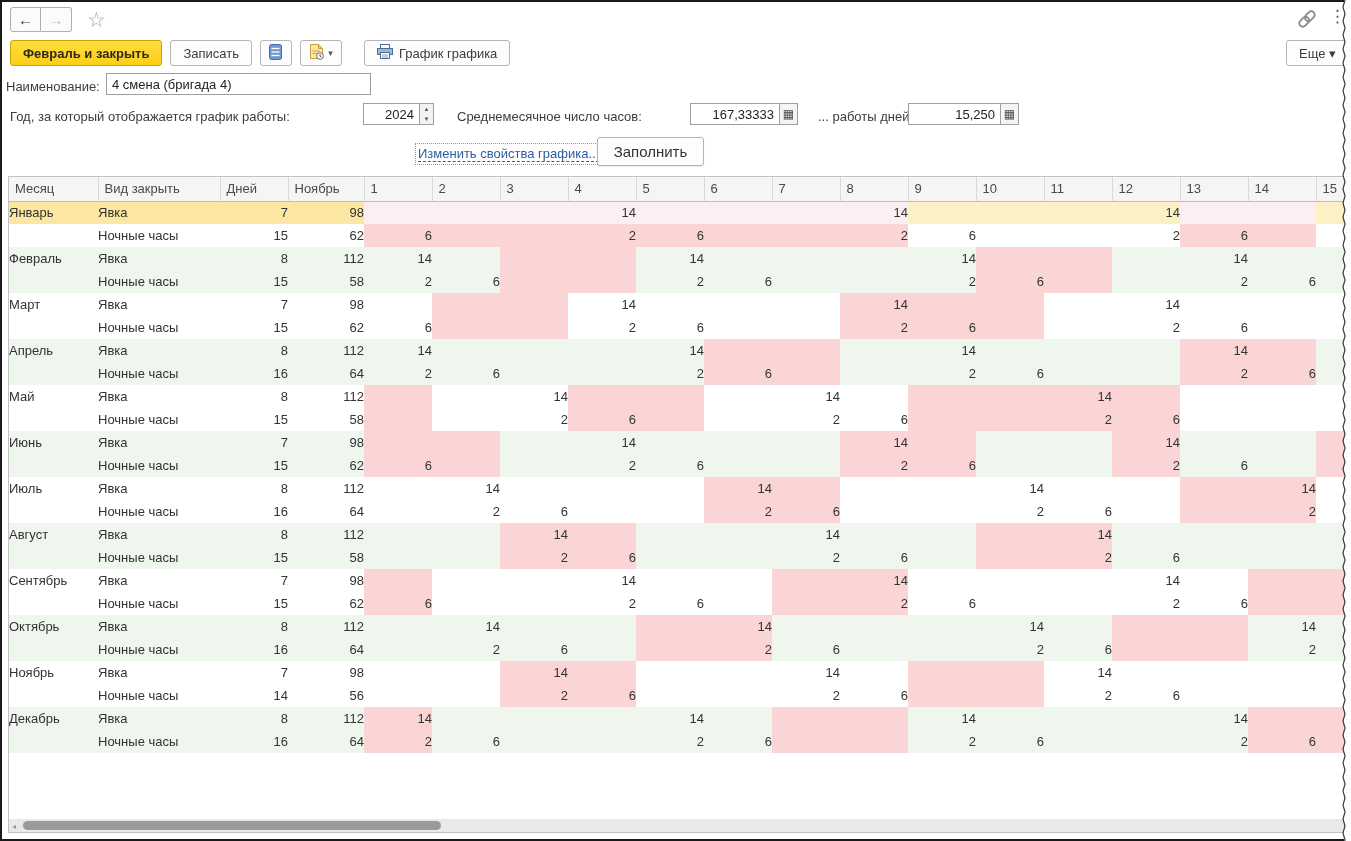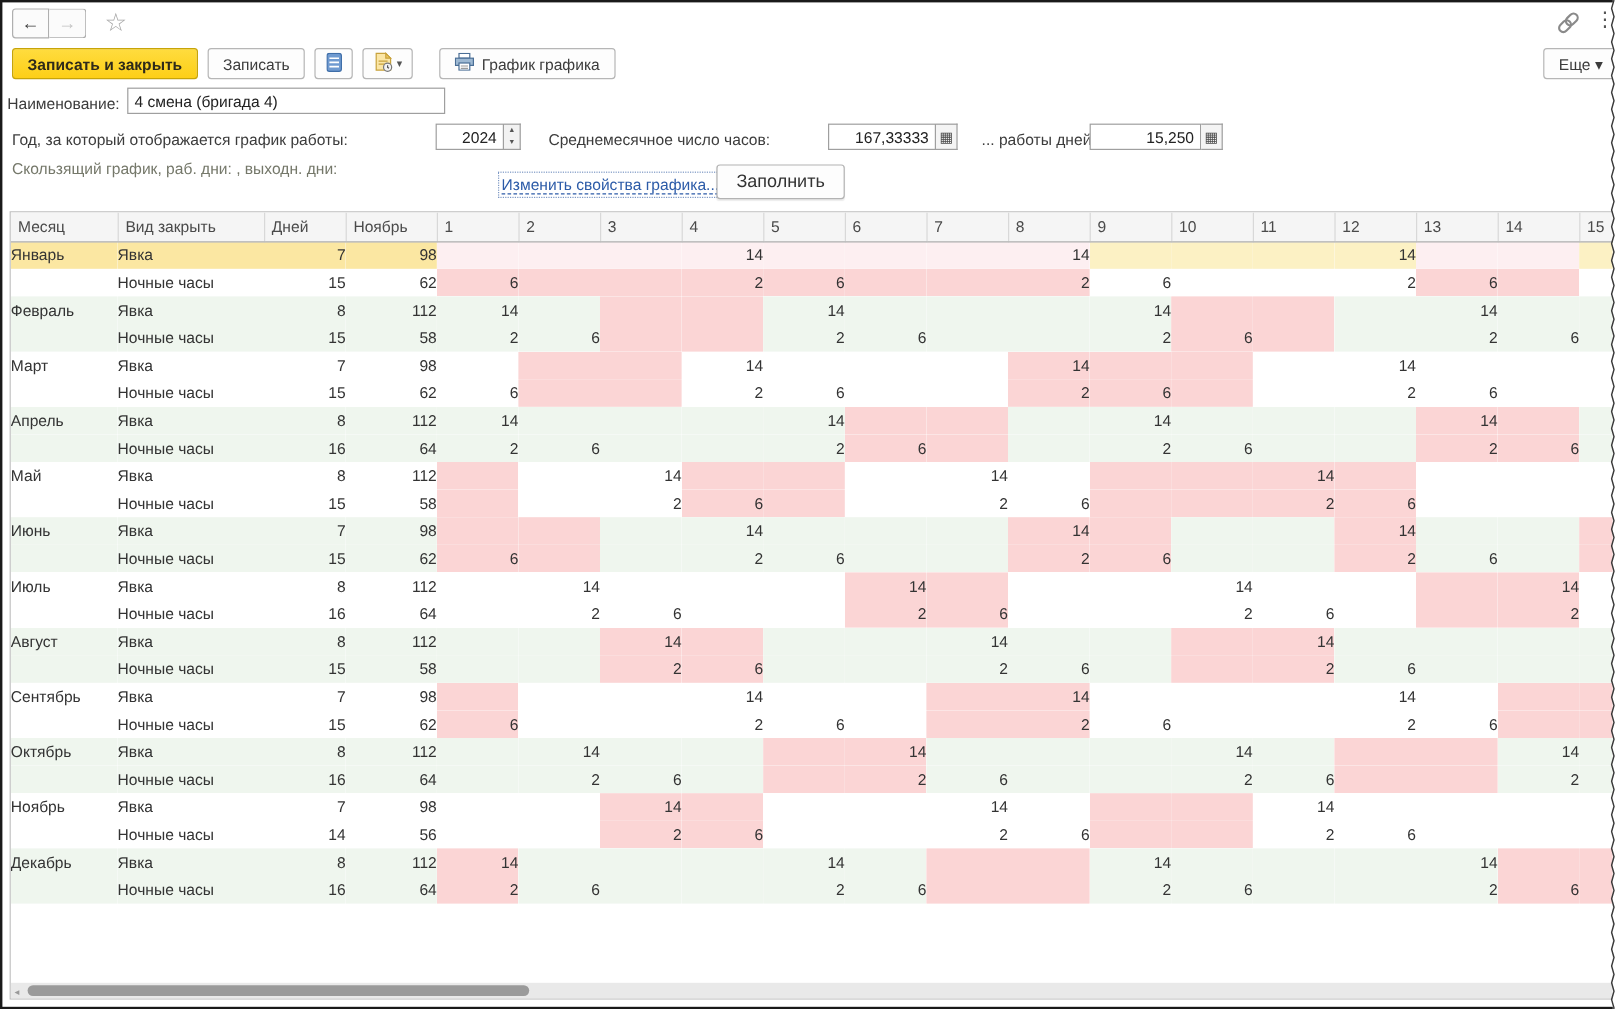--- a/index.html
+++ b/index.html
@@ -88,21 +88,21 @@
   <svg width="24" height="20" viewBox="0 0 24 20">
     <g transform="rotate(-45 12 10)" fill="none" stroke="#8a8a8a" stroke-width="1.8">
       <rect x="2.5" y="6.5" width="11" height="7" rx="3.5"></rect>
       <rect x="10.5" y="6.5" width="11" height="7" rx="3.5"></rect>
     </g>
   </svg>
 </div>
 <div class="hdr-menu">⋮</div>
 
 <div class="toolbar">
-  <div class="btn btn-primary">Записать и закрыть</div>
+  <div class="btn btn-primary">Февраль и закрыть</div>
   <div class="btn">Записать</div>
   <div class="btn iconbtn">
     <span>
       <svg width="13" height="16" viewBox="0 0 13 16">
         <rect x="0.5" y="0.5" width="12" height="15" rx="2" fill="#6f9ad0" stroke="#3f6ea8"></rect>
         <line x1="2.5" y1="4.5" x2="10.5" y2="4.5" stroke="#fff" stroke-width="1.3"></line>
         <line x1="2.5" y1="8" x2="10.5" y2="8" stroke="#fff" stroke-width="1.3"></line>
         <line x1="2.5" y1="11.5" x2="10.5" y2="11.5" stroke="#fff" stroke-width="1.3"></line>
       </svg>
     </span>
@@ -152,21 +152,20 @@
     <span>▦</span>
   </div>
 
 <div class="lbl" style="left:818px;top:109px">... работы дней:</div>
 <input class="inp num" style="left: 908px; top: 103px; width: 93px;" value="15,250">
 <div class="calcbtn" style="left:1001px;top:103px">
     <span>▦</span>
   </div>
 
 <div class="notes">
-  <div>Скользящий график, раб. дни: , выходн. дни:</div>
 </div>
 <span class="chg-link">Изменить свойства графика...</span>
 <div class="fillbtn">Заполнить</div>
 
 <div class="tblwrap">
   <table class="sched">
     <colgroup id="cols">
         <col style="width:89px">
         <col style="width:122px">
         <col style="width:68px">

